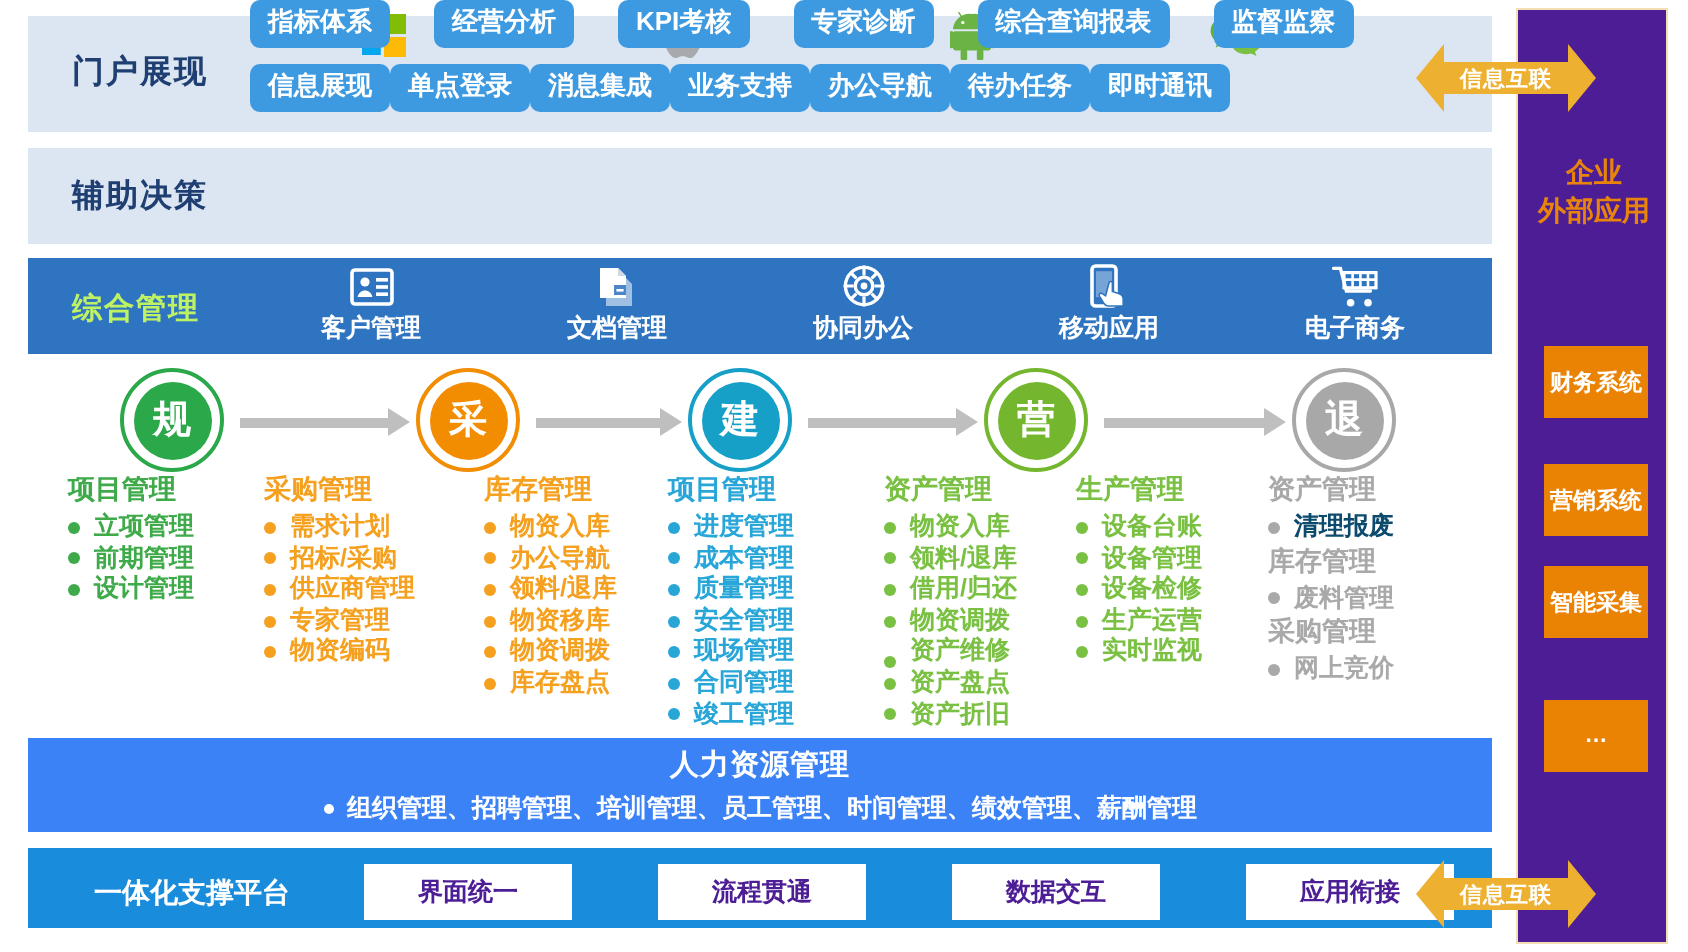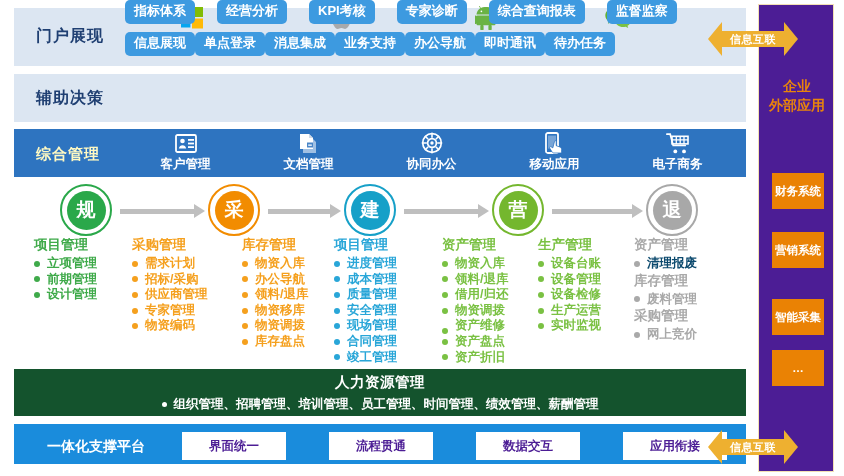--- a/index.html
+++ b/index.html
@@ -48,21 +48,21 @@
   
   #row2 { top: 74px; height: 48px; }
   #row2-pills { position: absolute; left: 125px; top: 0; display: flex; gap: 22px; }
 
   
   #row3 {
     position: absolute; left: 14px; top: 129px;
     width: 732px; height: 48px;
     background: #2e74c0;
   }
-  #row3 .band-label { color: #fef9c3; top: 16px; left: 22px; font-size: 15px; }
+  #row3 .band-label { color: #bef264; top: 16px; left: 22px; font-size: 15px; }
   #row3-items {
     position: absolute; left: 110px; top: 3px;
     width: 615px; height: 44px;
     display: flex; justify-content: space-around; align-items: flex-start;
   }
   .gm-item { display: flex; flex-direction: column; align-items: center; width: 110px; }
   .gm-icon { height: 22px; display: flex; align-items: center; justify-content: center; }
   .gm-label { color: #fff; font-size: 12.5px; font-weight: bold; margin-top: 2px; }
 
   
@@ -104,21 +104,21 @@
   .bul {
     display: inline-block;
     width: 6px; height: 6px; border-radius: 50%;
     margin-right: 7px; flex: none;
   }
 
   
   #hr {
     position: absolute; left: 14px; top: 369px;
     width: 732px; height: 47px;
-    background: #14532d;
+    background: #3b82f6;
     color: #ffffff;
     display: flex; flex-direction: column;
     align-items: center; justify-content: center;
   }
   #hr-title { font-size: 14.5px; font-weight: bold; letter-spacing: .5px; }
   #hr-list { font-size: 12.5px; font-weight: bold; margin-top: 4px; display: flex; align-items: center; }
   #hr-list .bul { background: #ffffff; width: 5px; height: 5px; }
 
   
   #plat {
@@ -228,22 +228,22 @@
         <circle cx="20.6" cy="11.5" r="0.95" fill="#fff"></circle>
       </svg>
     </span>
   </div>
   <div id="row1-pills">
       <div class="pill">信息展现</div>
       <div class="pill">单点登录</div>
       <div class="pill">消息集成</div>
       <div class="pill">业务支持</div>
       <div class="pill">办公导航</div>
+      <div class="pill">待办任务</div>
       <div class="pill">即时通讯</div>
-      <div class="pill">待办任务</div>
     </div>
 
   <div class="band" id="row2">
     <div class="band-label" style="top:14px;">辅助决策</div>
   </div>
   <div id="row2-pills">
       <div class="pill">指标体系</div>
       <div class="pill">经营分析</div>
       <div class="pill">KPI考核</div>
       <div class="pill">专家诊断</div>
@@ -539,21 +539,21 @@
       </div>
   </div>
 
   <div id="ext">
     <div id="ext-title">
       <div>企业</div>
       <div>外部应用</div>
     </div>
   <div class="ext-box" style="top: 168px;">财务系统</div>
       <div class="ext-box" style="top: 227px;">营销系统</div>
-      <div class="ext-box" style="top: 294px;">智能采集</div>
+      <div class="ext-box" style="top: 278px;">智能采集</div>
       <div class="ext-box" style="top: 345px;">…</div>
     </div>
 
 <div class="dbl" style="left: 708px; top: 22px; width: 90px;">
       <div class="tip-l"></div>
       <div class="bar" style="width:64px"></div>
       <div class="tip-r"></div>
       <div class="txt">信息互联</div>
     </div>
     <div class="dbl" style="left: 708px; top: 430px; width: 90px;">

